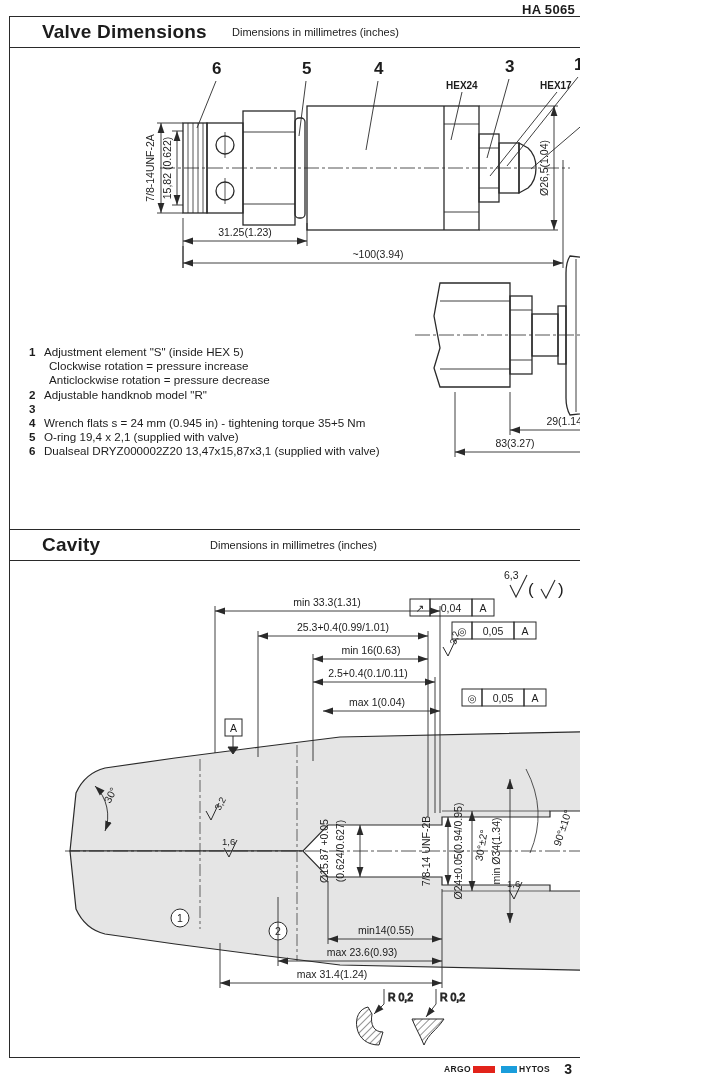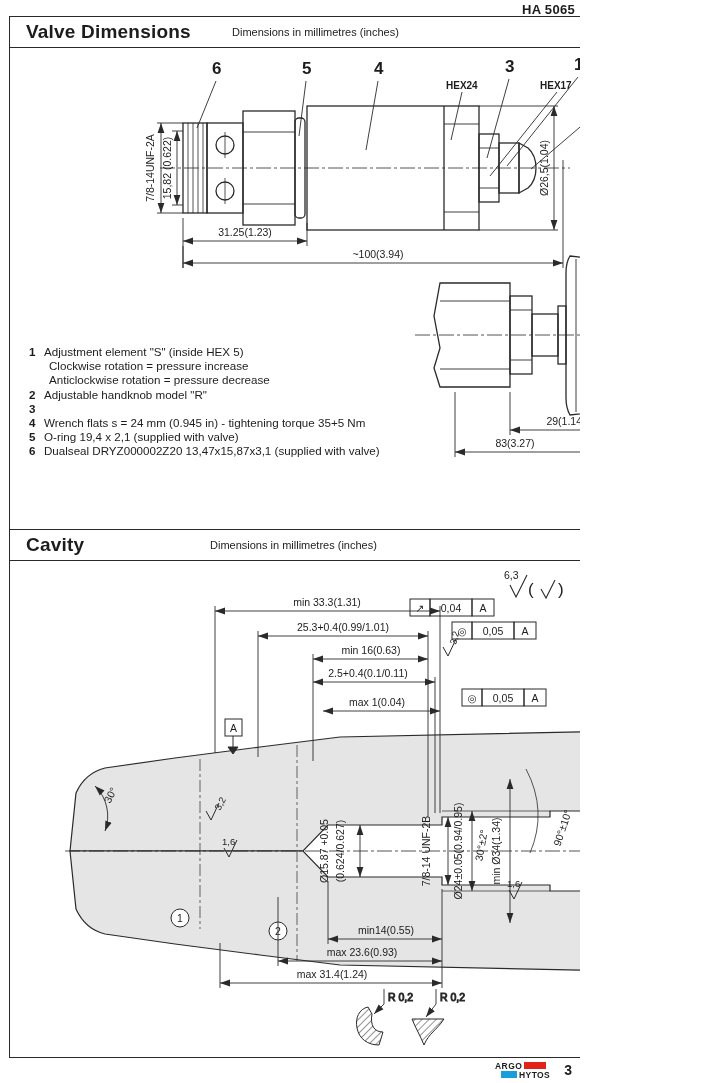--- a/index.html
+++ b/index.html
@@ -1,36 +1,36 @@
 <!DOCTYPE html>
 <html><head>
 <meta charset="utf-8">
 <style>
   * { margin:0; padding:0; box-sizing:border-box; }
   html,body { width:705px; height:1083px; background:#ffffff; font-family:"Liberation Sans", sans-serif; color:#1c1c1c; }
   #page { position:relative; width:580px; height:1083px; background:#fff; overflow:hidden; }
   .doc-code { position:absolute; top:2px; right:5px; font-size:13px; font-weight:bold; letter-spacing:0.3px; }
   .frame { position:absolute; left:9px; top:16px; width:693px; height:1042px; border:1.6px solid #2a2a2a; }
   .sec-head { display:flex; align-items:center; border-bottom:1.6px solid #2a2a2a; height:31px; background:#fff; }
-  .sec-title { font-size:19px; font-weight:bold; margin-left:16px; letter-spacing:0.2px; }
+  .sec-title { font-size:19px; font-weight:bold; margin-left:32px; letter-spacing:0.2px; }
   .sec-sub { font-size:11px; margin-left:0; position:absolute; left:222px; }
   .sec-head.cavity .sec-sub { left:200px; }
   .sec-body { position:relative; }
   #valve-body { height:482px; border-bottom:1.6px solid #2a2a2a; }
   #cavity-body { height:499px; }
   svg text { fill:#1c1c1c; }
   .dimtxt { font-size:10.5px; }
   .dimtxt-sm { font-size:9.5px; }
   .callout { font-size:17px; font-weight:bold; }
   .hexlbl { font-size:10px; font-weight:bold; }
   .notes { position:absolute; left:19px; top:297px; width:430px; font-size:11.6px; line-height:14.2px; white-space:nowrap; }
   .note { display:flex; }
   .nnum { font-weight:bold; width:15px; flex:0 0 15px; }
   .footer { position:absolute; right:8px; top:1061px; display:flex; align-items:center; gap:14px; }
-  .logo { display:flex; flex-direction:column; line-height:8px; }
+  .logo { display:flex; line-height:8px; }
   .logo-row { display:flex; align-items:center; height:9px; }
   .logo-txt { font-size:8.5px; font-weight:bold; letter-spacing:0.4px; }
   .logo-red { width:22px; height:7px; margin-left:2px; }
   .logo-blue { width:16px; height:7px; margin-right:2px; margin-left:6px; }
   .pagenum { font-size:14px; font-weight:bold; }
 </style>
 </head>
 <body>
 
 <div id="page">

